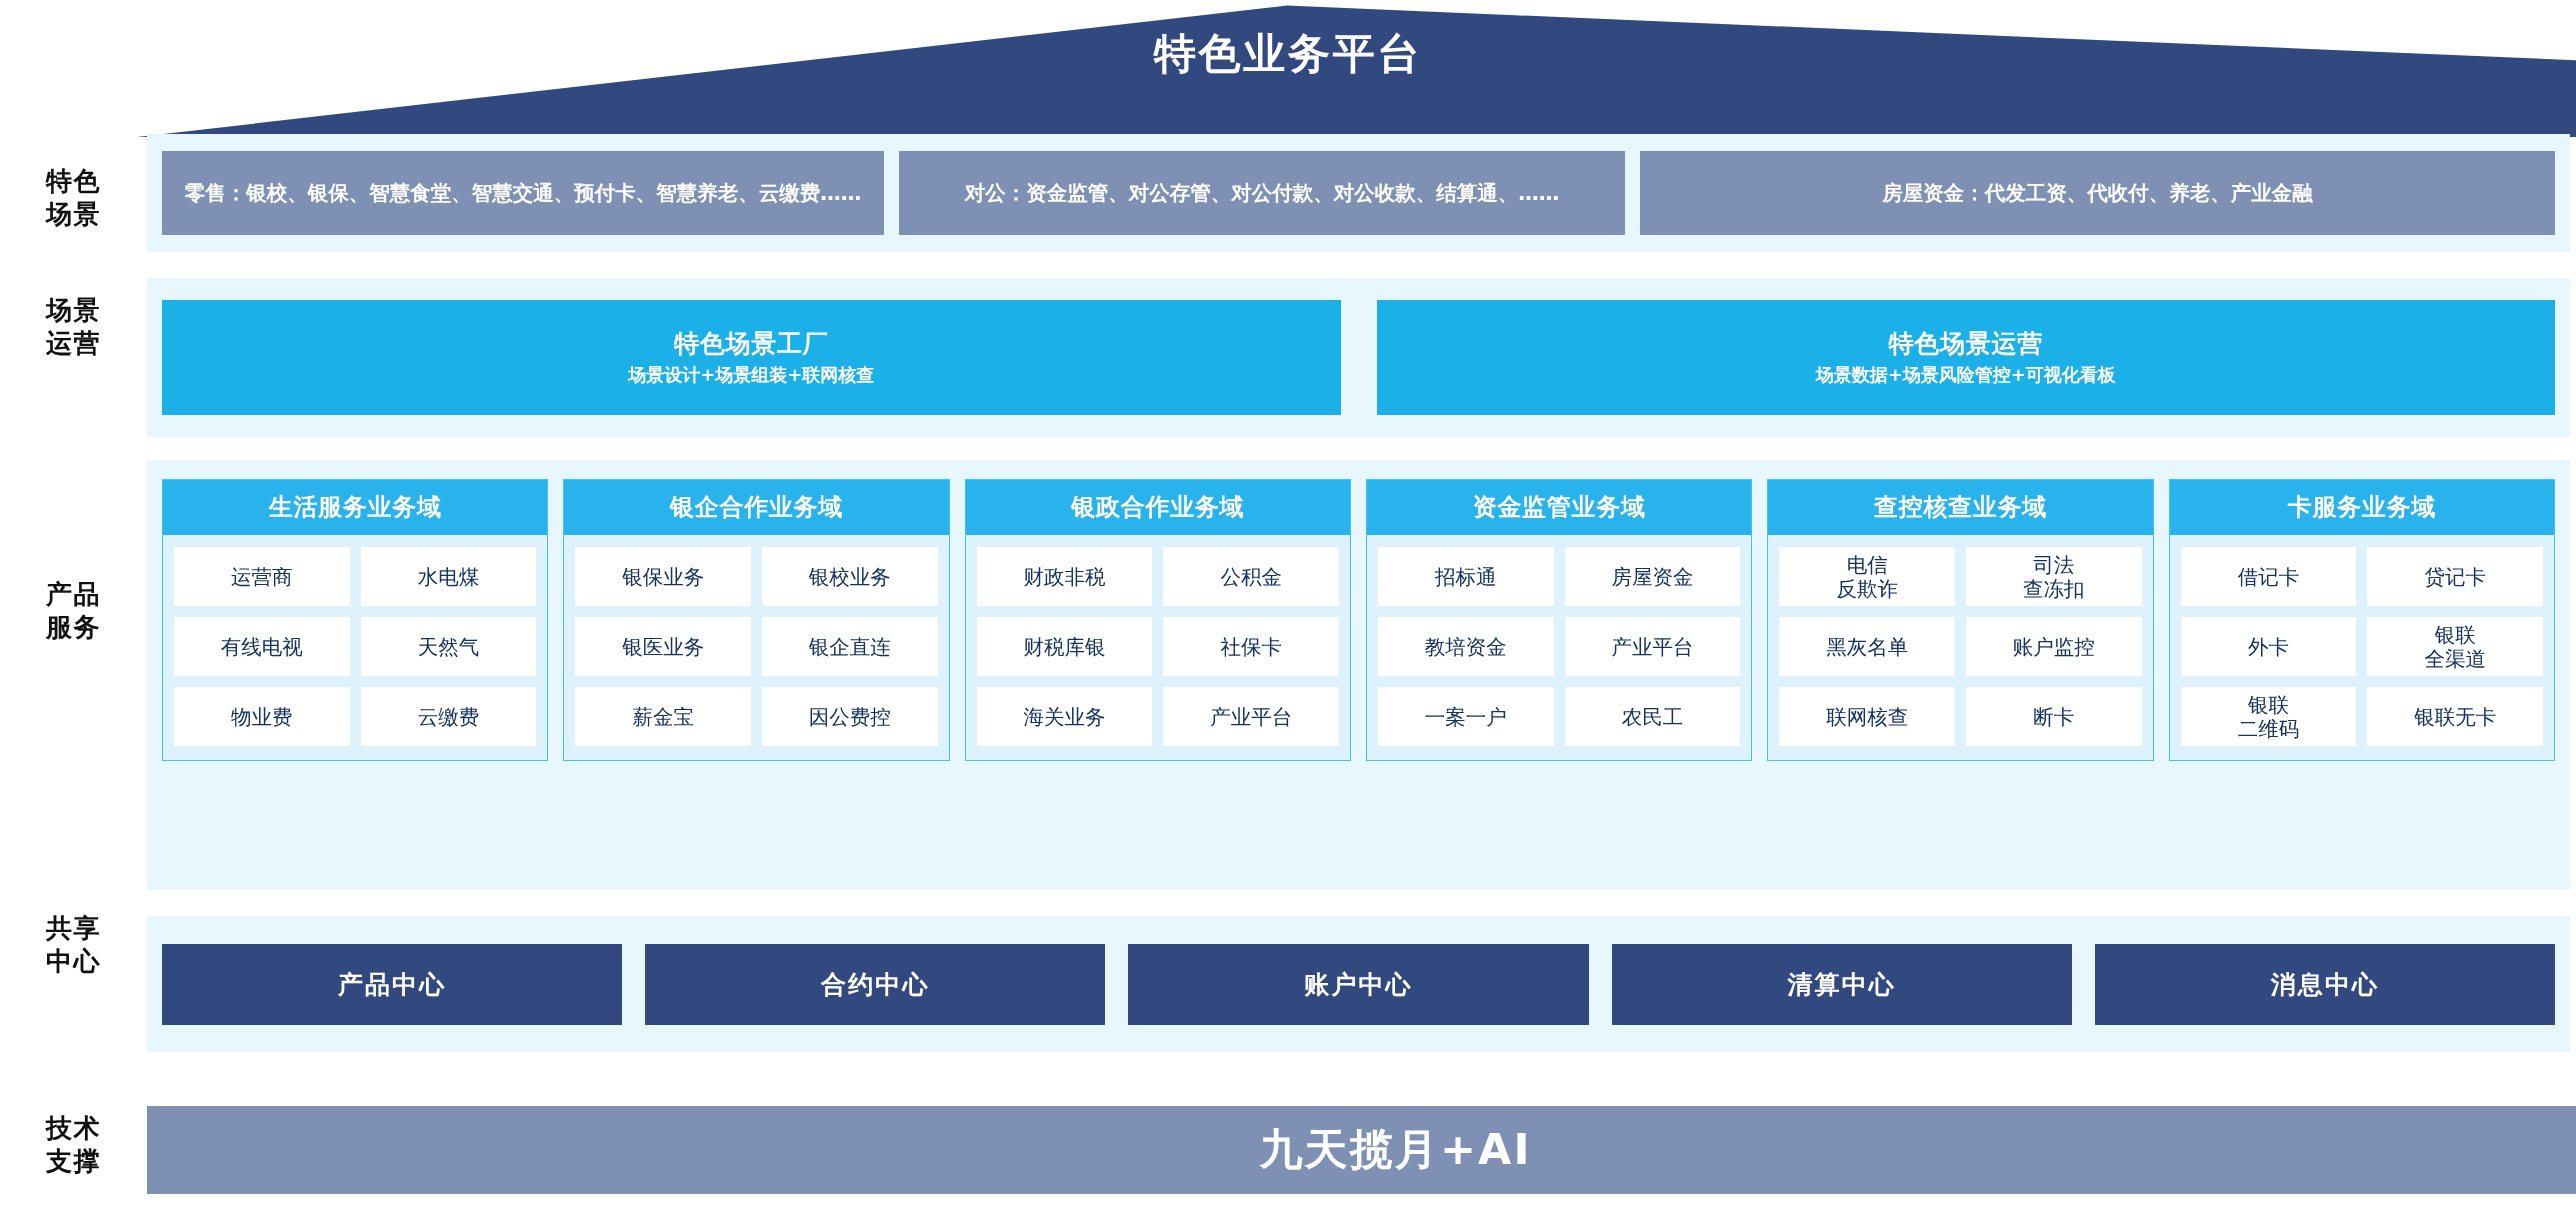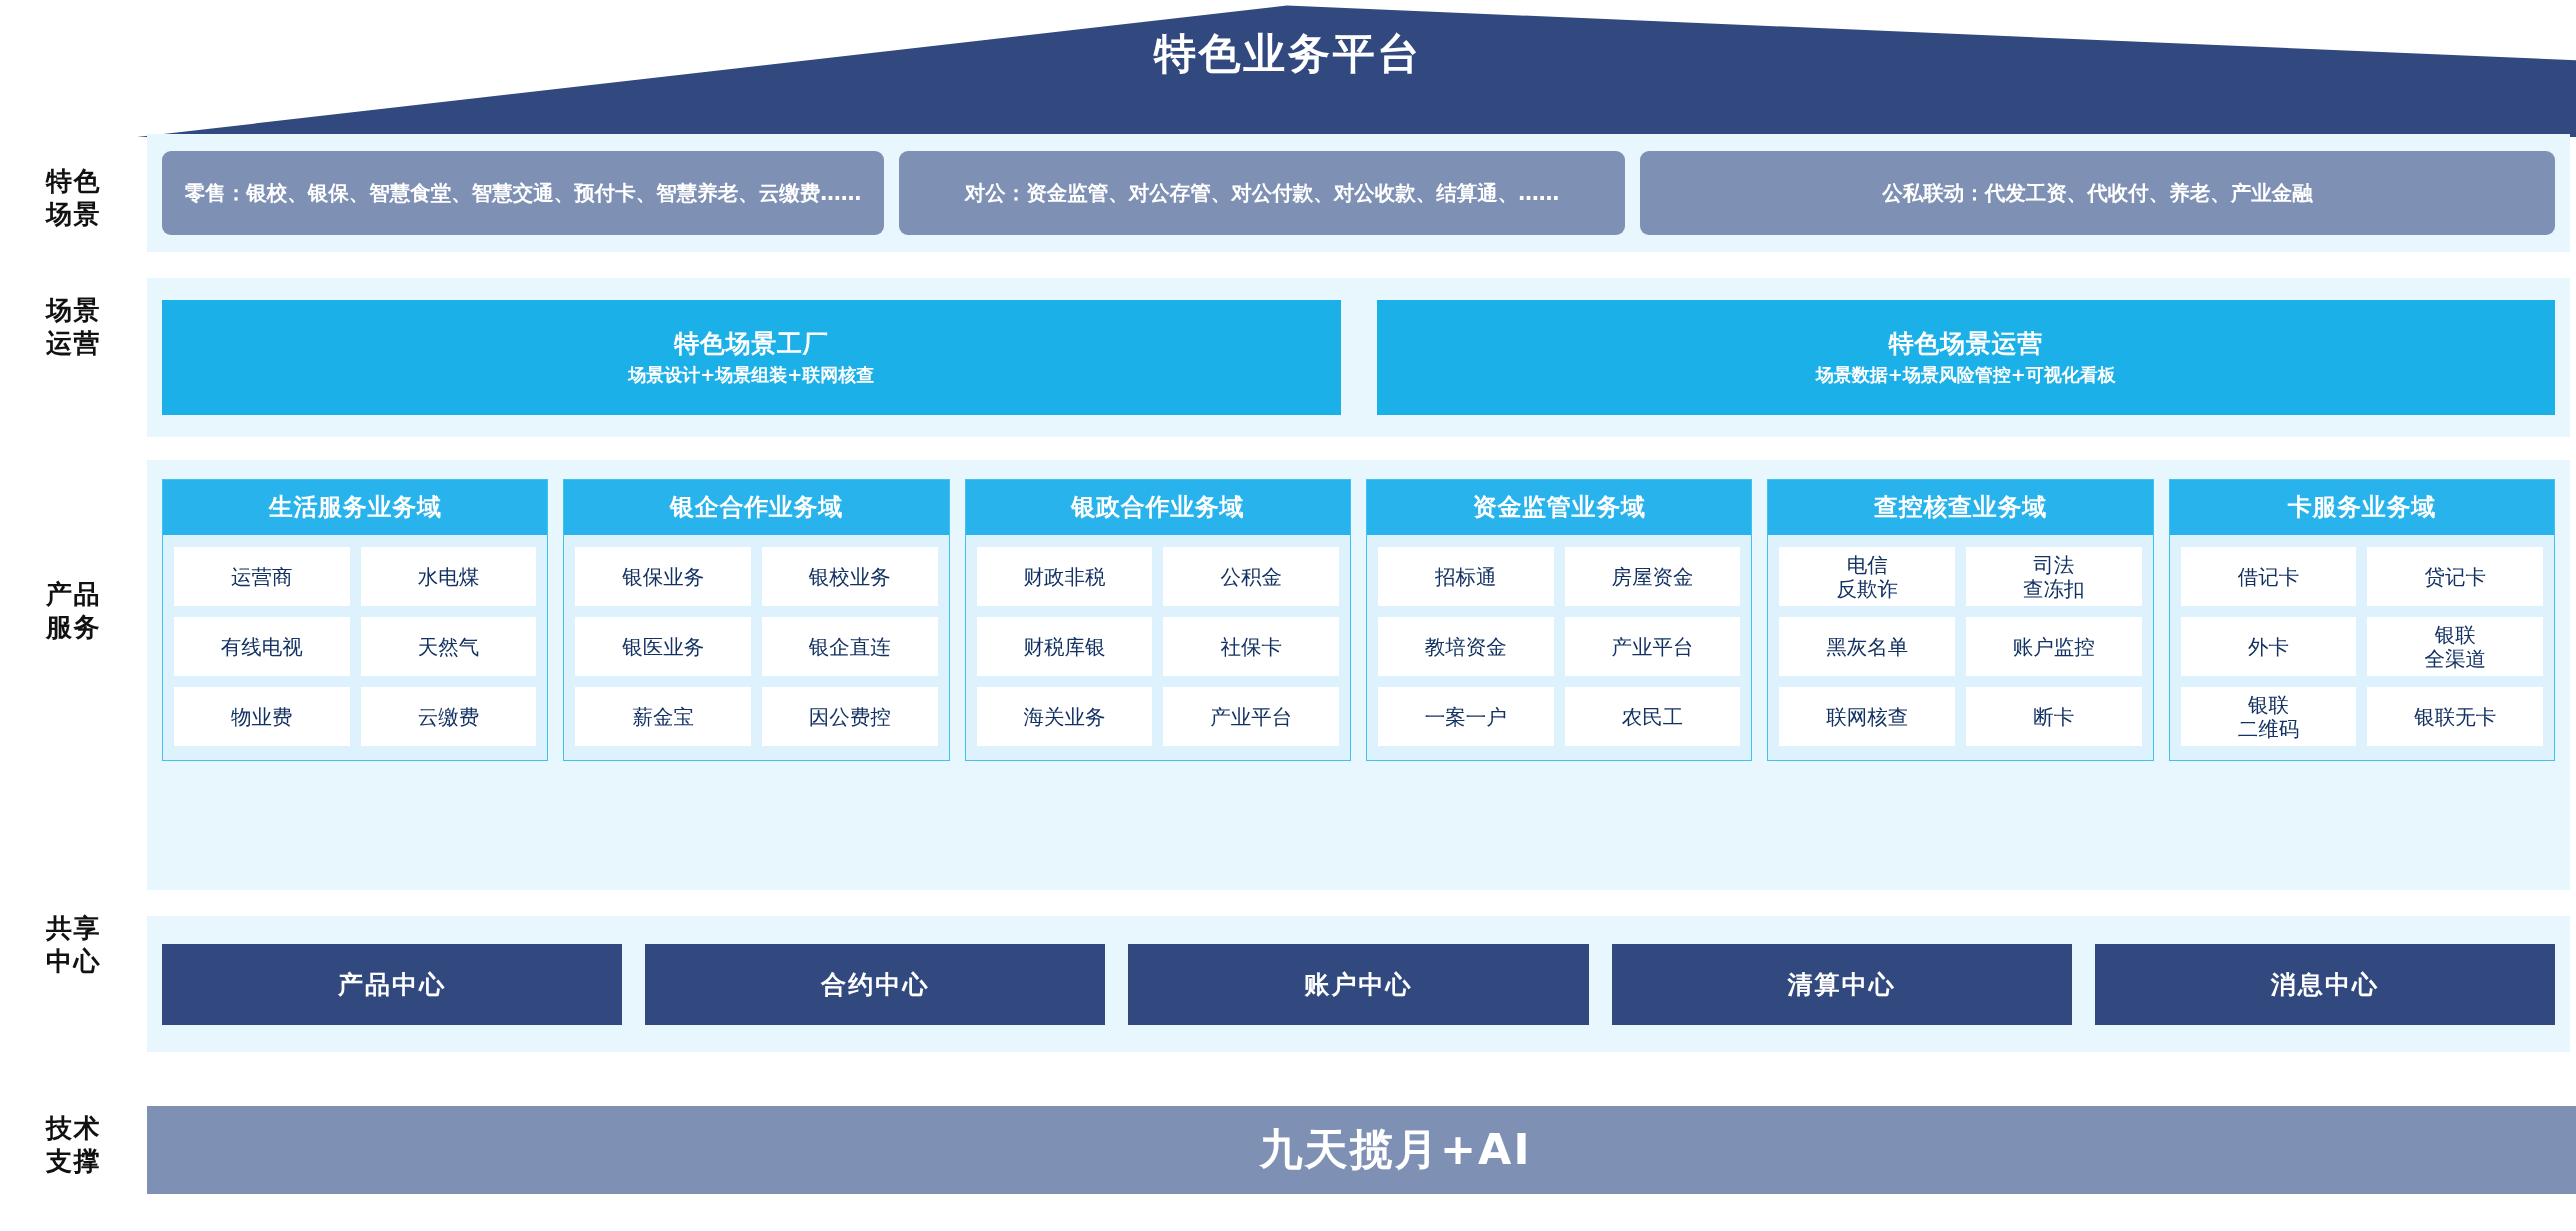--- a/index.html
+++ b/index.html
@@ -77,21 +77,20 @@
     font-size: 20.5px;
     font-weight: bold;
     line-height: 1.5;
     text-align: center;
     padding: 9.6px 18px;
     box-sizing: border-box;
     height: 84px;
     display: flex;
     align-items: center;
     justify-content: center;
-    border-radius: 9px;
   }
   .scene-box.s1 { flex: 0 0 722px; }
   .scene-box.s2 { flex: 0 0 726px; }
   .scene-box.s3 { flex: 1 1 auto; }
 
   
   .ops-row {
     position: absolute;
     left: 0; top: 0;
     width: 100%; height: 100%;
@@ -232,21 +231,21 @@
 服务</div>
 <div class="rail" style="top: 912px; white-space: pre-line; font-family: Liberation Serif, serif;">共享
 中心</div>
 <div class="rail" style="top: 1112px; white-space: pre-line;">技术
 支撑</div>
 
 <div class="band" style="top:134px; height:118px;">
   <div class="scene-row">
     <div class="scene-box s1">零售：银校、银保、智慧食堂、智慧交通、预付卡、智慧养老、云缴费……</div>
     <div class="scene-box s2">对公：资金监管、对公存管、对公付款、对公收款、结算通、……</div>
-    <div class="scene-box s3">公私联动：代发工资、代收付、养老、产业金融</div>
+    <div class="scene-box s3">房屋资金：代发工资、代收付、养老、产业金融</div>
   </div>
 </div>
 
 <div class="band" style="top:278px; height:159px;">
   <div class="ops-row">
     <div class="ops-box">
       <div class="ops-title">特色场景工厂</div>
       <div class="ops-sub">场景设计+场景组装+联网核查</div>
     </div>
     <div class="ops-box">

